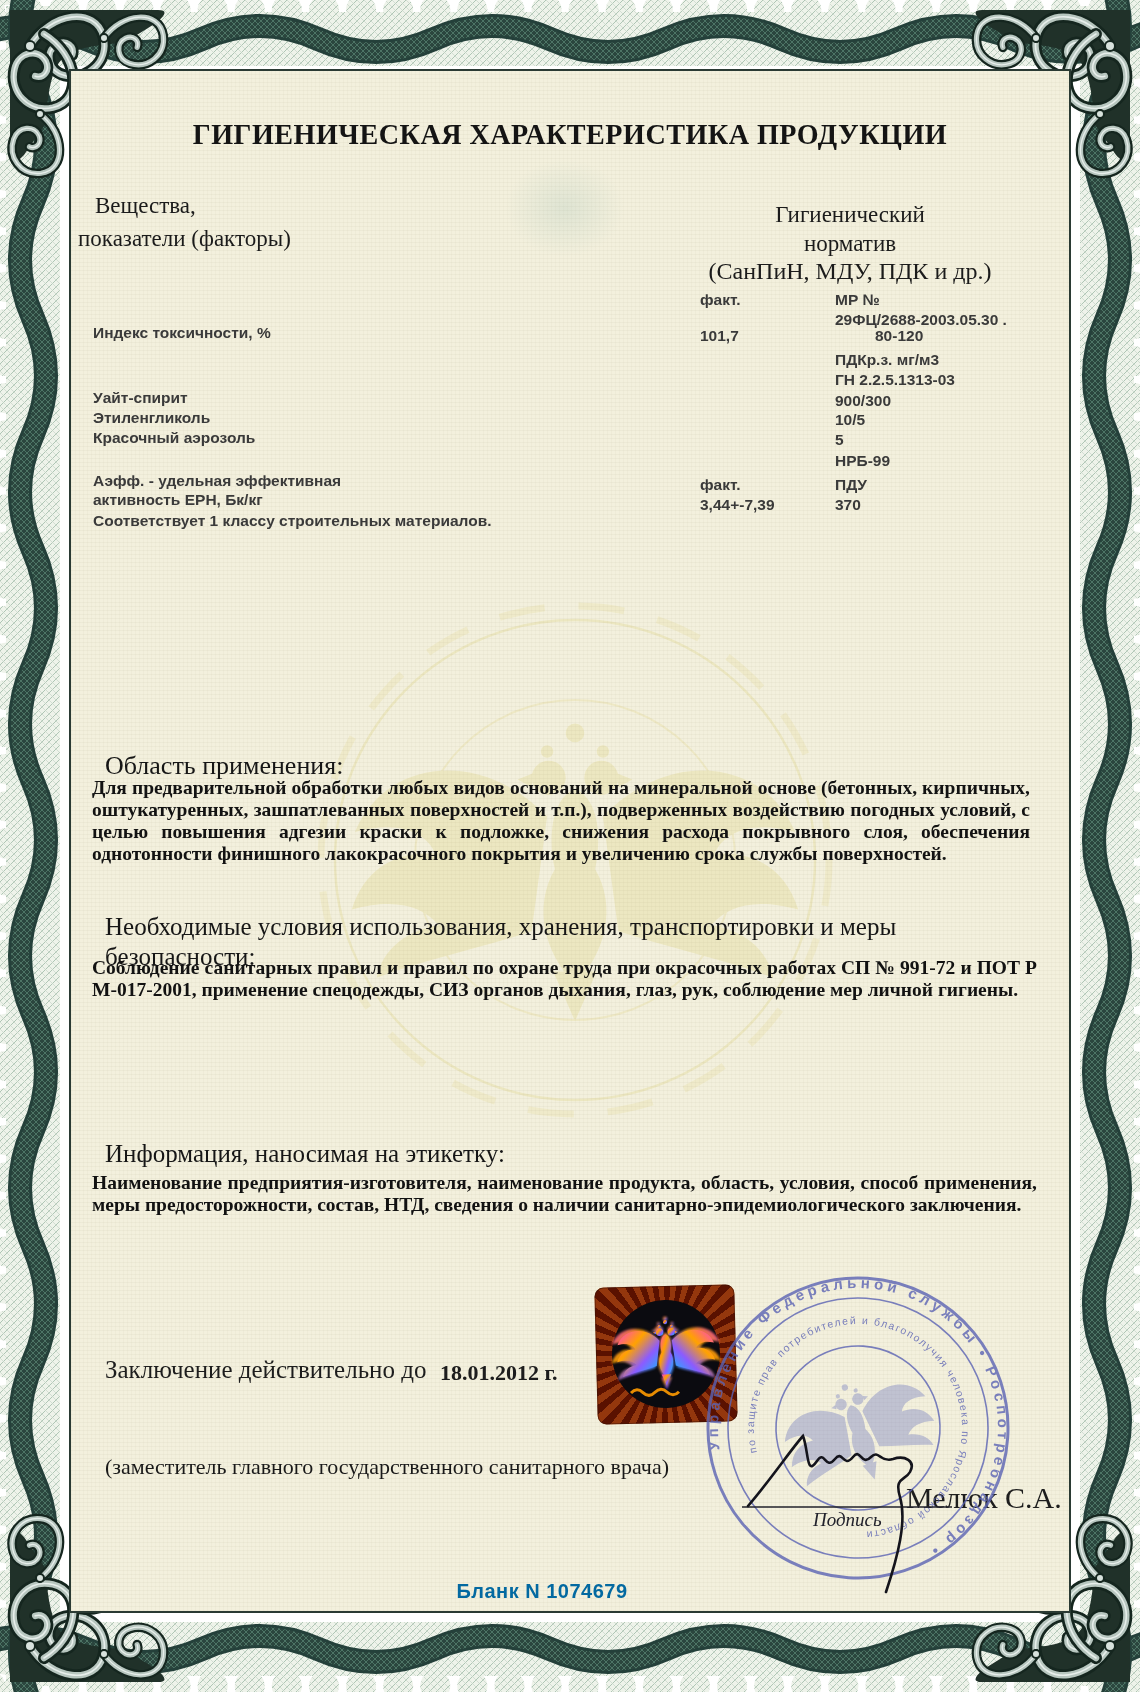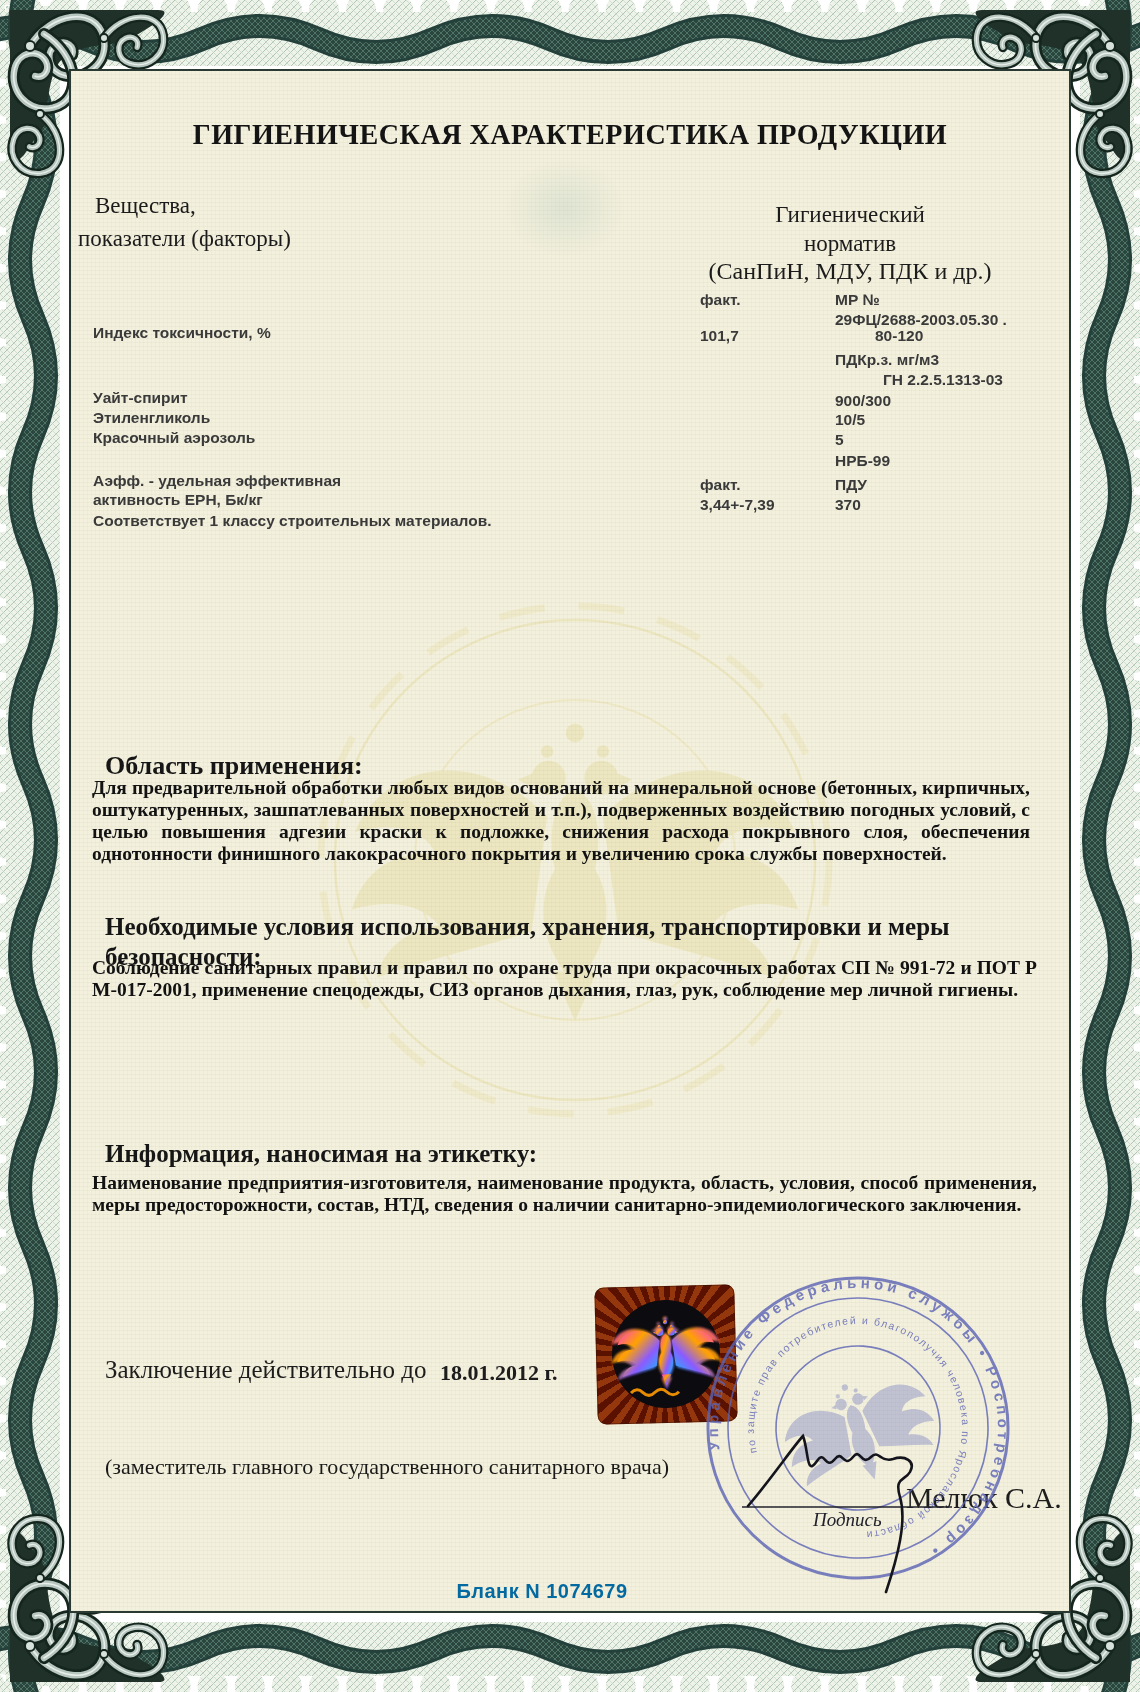--- a/index.html
+++ b/index.html
@@ -5,21 +5,21 @@
   html,body{margin:0;padding:0;background:#888;}
   .page{position:relative;width:1140px;height:1692px;margin:0 auto;background:#fff;overflow:hidden;
         font-family:"Liberation Serif",serif;color:#1d1d1d;}
   .abs{position:absolute;}
   svg{display:block;}
   .title{left:70px;top:118px;width:1000px;text-align:center;font-size:29px;font-weight:bold;
          letter-spacing:.5px;color:#141414;transform:scaleX(.97);}
   .colhead{font-size:23px;color:#1b1b1b;}
   .rightHead{left:630px;width:440px;text-align:center;}
   .cell{font-family:"Liberation Sans",sans-serif;font-size:15.5px;font-weight:bold;color:#3a3a3a;white-space:nowrap;}
-  .secHead{font-size:26px;color:#161616;font-weight:bold;}
+  .secHead{font-size:26px;color:#161616;}
   .secBody{font-size:19.5px;font-weight:bold;line-height:22px;color:#121212;text-align:justify;}
   .ghost{left:480px;top:138px;width:170px;height:140px;pointer-events:none;
          background:radial-gradient(closest-side,rgba(140,180,170,.20),rgba(140,180,170,0) 70%);}
   .texture{left:71px;top:71px;width:998px;height:1540px;pointer-events:none;
     background:repeating-linear-gradient(0deg,rgba(120,110,70,.05) 0 1px,transparent 1px 4px),
                repeating-linear-gradient(90deg,rgba(120,110,70,.04) 0 1px,transparent 1px 4px);}
   .holo{left:596px;top:1286px;width:140px;height:137px;border-radius:9px;transform:rotate(-1.5deg);
         background:repeating-conic-gradient(from 0deg at 50% 50%, #5a1100 0deg 5deg, #94370d 5deg 10deg);
         box-shadow:0 0 0 1px rgba(60,20,5,.6) inset;}
   .validity{left:105px;top:1356px;font-size:25px;}
@@ -149,21 +149,21 @@
   <div class="abs cell" style="left:93px;top:409px">Этиленгликоль</div>
   <div class="abs cell" style="left:93px;top:429px">Красочный аэрозоль</div>
   <div class="abs cell" style="left:93px;top:472px">Аэфф. - удельная эффективная</div>
   <div class="abs cell" style="left:93px;top:491px">активность ЕРН, Бк/кг</div>
   <div class="abs cell" style="left:93px;top:512px">Соответствует 1 классу строительных материалов.</div>
 
   <div class="abs cell" style="left:835px;top:291px">МР №</div>
   <div class="abs cell" style="left:835px;top:311px">29ФЦ/2688-2003.05.30 .</div>
   <div class="abs cell" style="left:875px;top:327px">80-120</div>
   <div class="abs cell" style="left:835px;top:351px">ПДКр.з. мг/м3</div>
-  <div class="abs cell" style="left:883px;top:371px">ГН 2.2.5.1313-03</div>
+  <div class="abs cell" style="left:835px;top:371px">ГН 2.2.5.1313-03</div>
   <div class="abs cell" style="left:835px;top:392px">900/300</div>
   <div class="abs cell" style="left:835px;top:411px">10/5</div>
   <div class="abs cell" style="left:835px;top:431px">5</div>
   <div class="abs cell" style="left:835px;top:452px">НРБ-99</div>
   <div class="abs cell" style="left:835px;top:476px">ПДУ</div>
   <div class="abs cell" style="left:835px;top:496px">370</div>
 
   <div class="abs secHead" style="left:105px;top:751px">Область применения:</div>
   <div class="abs secBody" style="left:92px;top:777px;width:938px">Для предварительной обработки любых видов оснований на минеральной основе (бетонных, кирпичных, оштукатуренных, зашпатлеванных поверхностей и т.п.), подверженных воздействию погодных условий, с целью повышения адгезии краски к подложке, снижения расхода покрывного слоя, обеспечения однотонности финишного лакокрасочного покрытия и увеличению срока службы поверхностей.</div>
 

